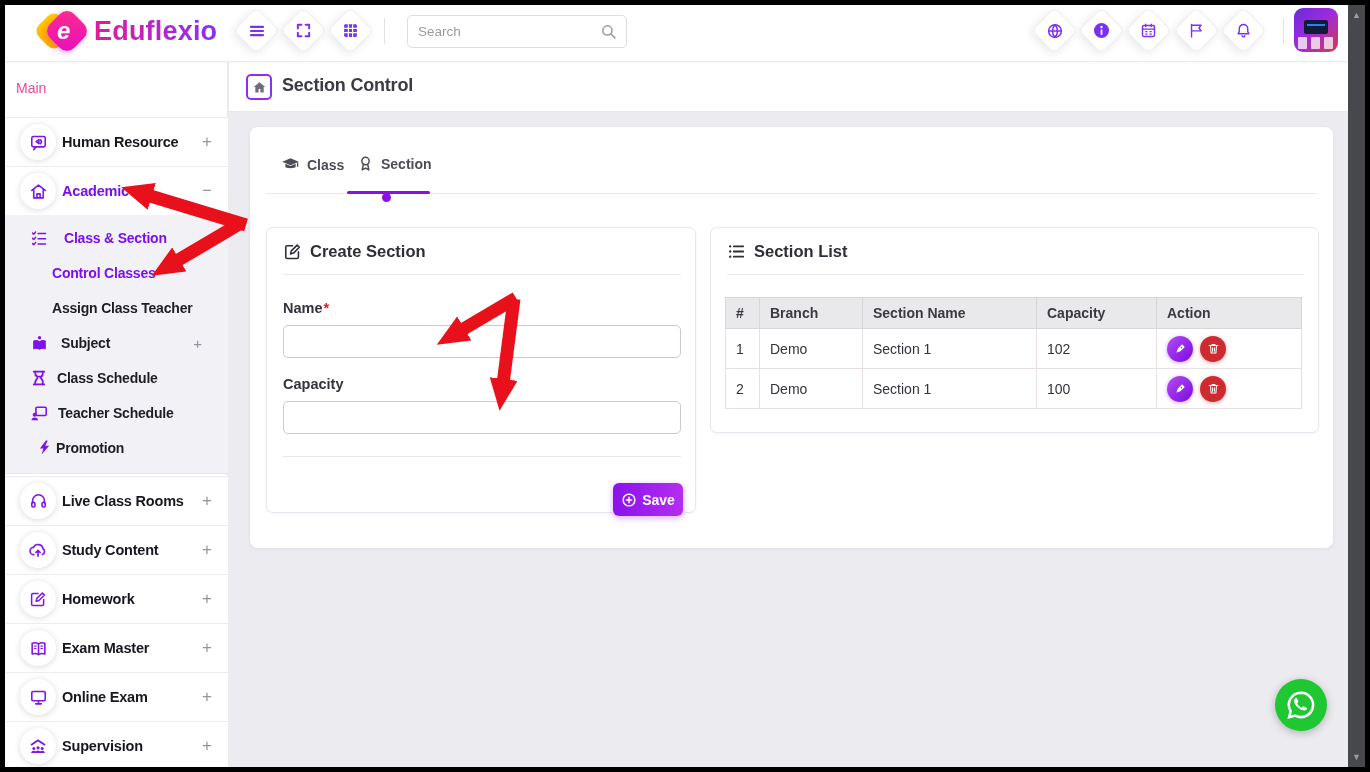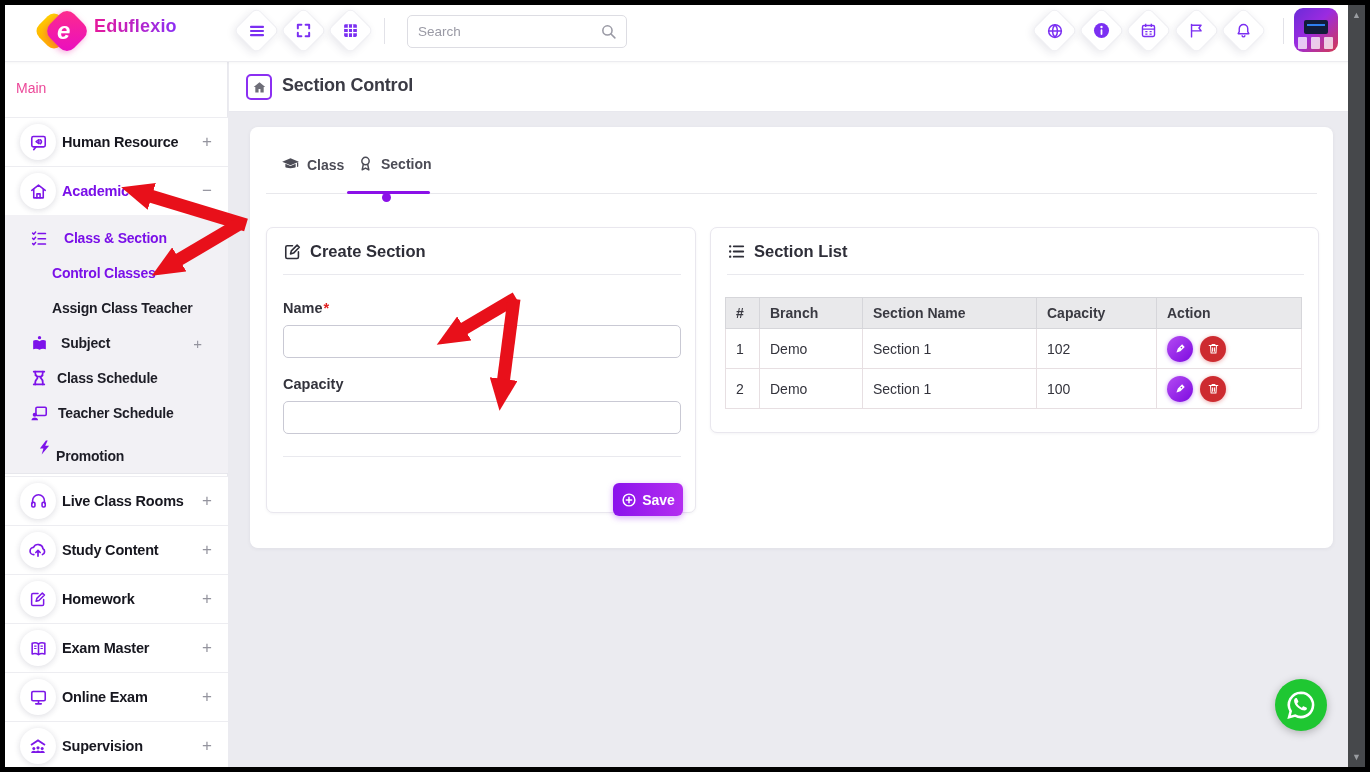--- a/index.html
+++ b/index.html
@@ -13,21 +13,21 @@
   .vscroll { position:absolute; top:5px; bottom:5px; right:5px; width:17px; background:#46484b; z-index:55; }
   .vscroll .arr { position:absolute; left:0; width:17px; text-align:center; color:#9a9da1; font-size:9px; line-height:14px; }
 
   
   .header { position:absolute; left:0; top:0; width:1370px; height:62px; background:#fff; border-bottom:1px solid #ececf0; box-shadow:0 1px 3px rgba(0,0,0,.04); z-index:10; }
   .logo-wrap { position:absolute; left:38px; top:9px; width:200px; height:44px; }
   .logo-mark { position:absolute; left:0; top:0; width:44px; height:44px; }
   .lm-yellow { position:absolute; left:1px; top:7px; width:30px; height:30px; background:linear-gradient(135deg,#ffd400,#ffa800); border-radius:9px; transform:rotate(45deg); }
   .lm-pink { position:absolute; left:12px; top:5px; width:34px; height:34px; background:linear-gradient(135deg,#ff2d89,#e80cc4); border-radius:10px; transform:rotate(45deg); box-shadow:0 2px 6px rgba(232,12,150,.35); }
   .lm-e { position:absolute; left:19px; top:8px; width:22px; height:28px; color:#fff; font-size:24px; font-weight:bold; font-style:italic; }
-  .brand-text { position:absolute; left:56px; top:7px; font-size:18px; font-weight:bold; letter-spacing:.2px;
+  .brand-text { position:absolute; left:56px; top:7px; font-size:27px; font-weight:bold; letter-spacing:.2px;
     background:linear-gradient(90deg,#e6199b,#8b2ff5); -webkit-background-clip:text; background-clip:text; color:transparent; }
   .diamond { position:absolute; width:33px; height:33px; background:#fff; border:1px solid #efeff3; border-radius:6px; transform:rotate(45deg); box-shadow:0 3px 8px rgba(40,40,80,.10); }
   .diamond .di { position:absolute; inset:0; display:flex; align-items:center; justify-content:center; transform:rotate(-45deg); color:#7b2ff2; }
   .hdr-divider { position:absolute; top:18px; width:1px; height:26px; background:#e2e2e8; }
   .search-box { position:absolute; left:407px; top:15px; width:220px; height:33px; background:#fff; border:1px solid #dddde3; border-radius:5px; }
   .search-box input { position:absolute; left:10px; top:0; width:180px; height:31px; border:0; outline:none; font-size:13.5px; color:#555; background:transparent; font-family:inherit; }
   .search-box input::placeholder { color:#9a9aa5; }
   .search-box .sic { position:absolute; right:9px; top:7px; color:#9a9aa5; }
   .avatar { position:absolute; left:1294px; top:8px; width:44px; height:44px; border-radius:9px; overflow:hidden; background:linear-gradient(135deg,#6b2bd8 0%,#9b2be0 45%,#d43a50 100%); }
   .avatar .scr { position:absolute; left:10px; top:12px; width:24px; height:14px; background:#121c3a; border-radius:2px; }
@@ -259,21 +259,21 @@
             </svg>
         </span>
         <span class="sublabel" style="left:58px;">Teacher Schedule</span>
       </div>
       <div class="subrow">
         <span class="subicon" style="left:36px;">
           <svg width="17" height="17" viewBox="0 0 24 24" fill="currentColor">
               <path d="M14 2L5.5 13.5h5L8 22l10.5-12.5h-5.5L16.5 2z"></path>
             </svg>
         </span>
-        <span class="sublabel" style="left:56px;margin-top:8px;">Promotion</span>
+        <span class="sublabel" style="left:56px;">Promotion</span>
       </div>
     </div>
 
     <div class="srow" style="top:414px;">
       <span class="scircle">
         <svg width="19" height="19" viewBox="0 0 24 24" fill="none" stroke="currentColor" stroke-width="2" stroke-linecap="round">
             <path d="M4.5 14v-3a7.5 7.5 0 0 1 15 0v3"></path>
             <rect x="3.5" y="13" width="4" height="6" rx="1.6"></rect>
             <rect x="16.5" y="13" width="4" height="6" rx="1.6"></rect>
           </svg>

